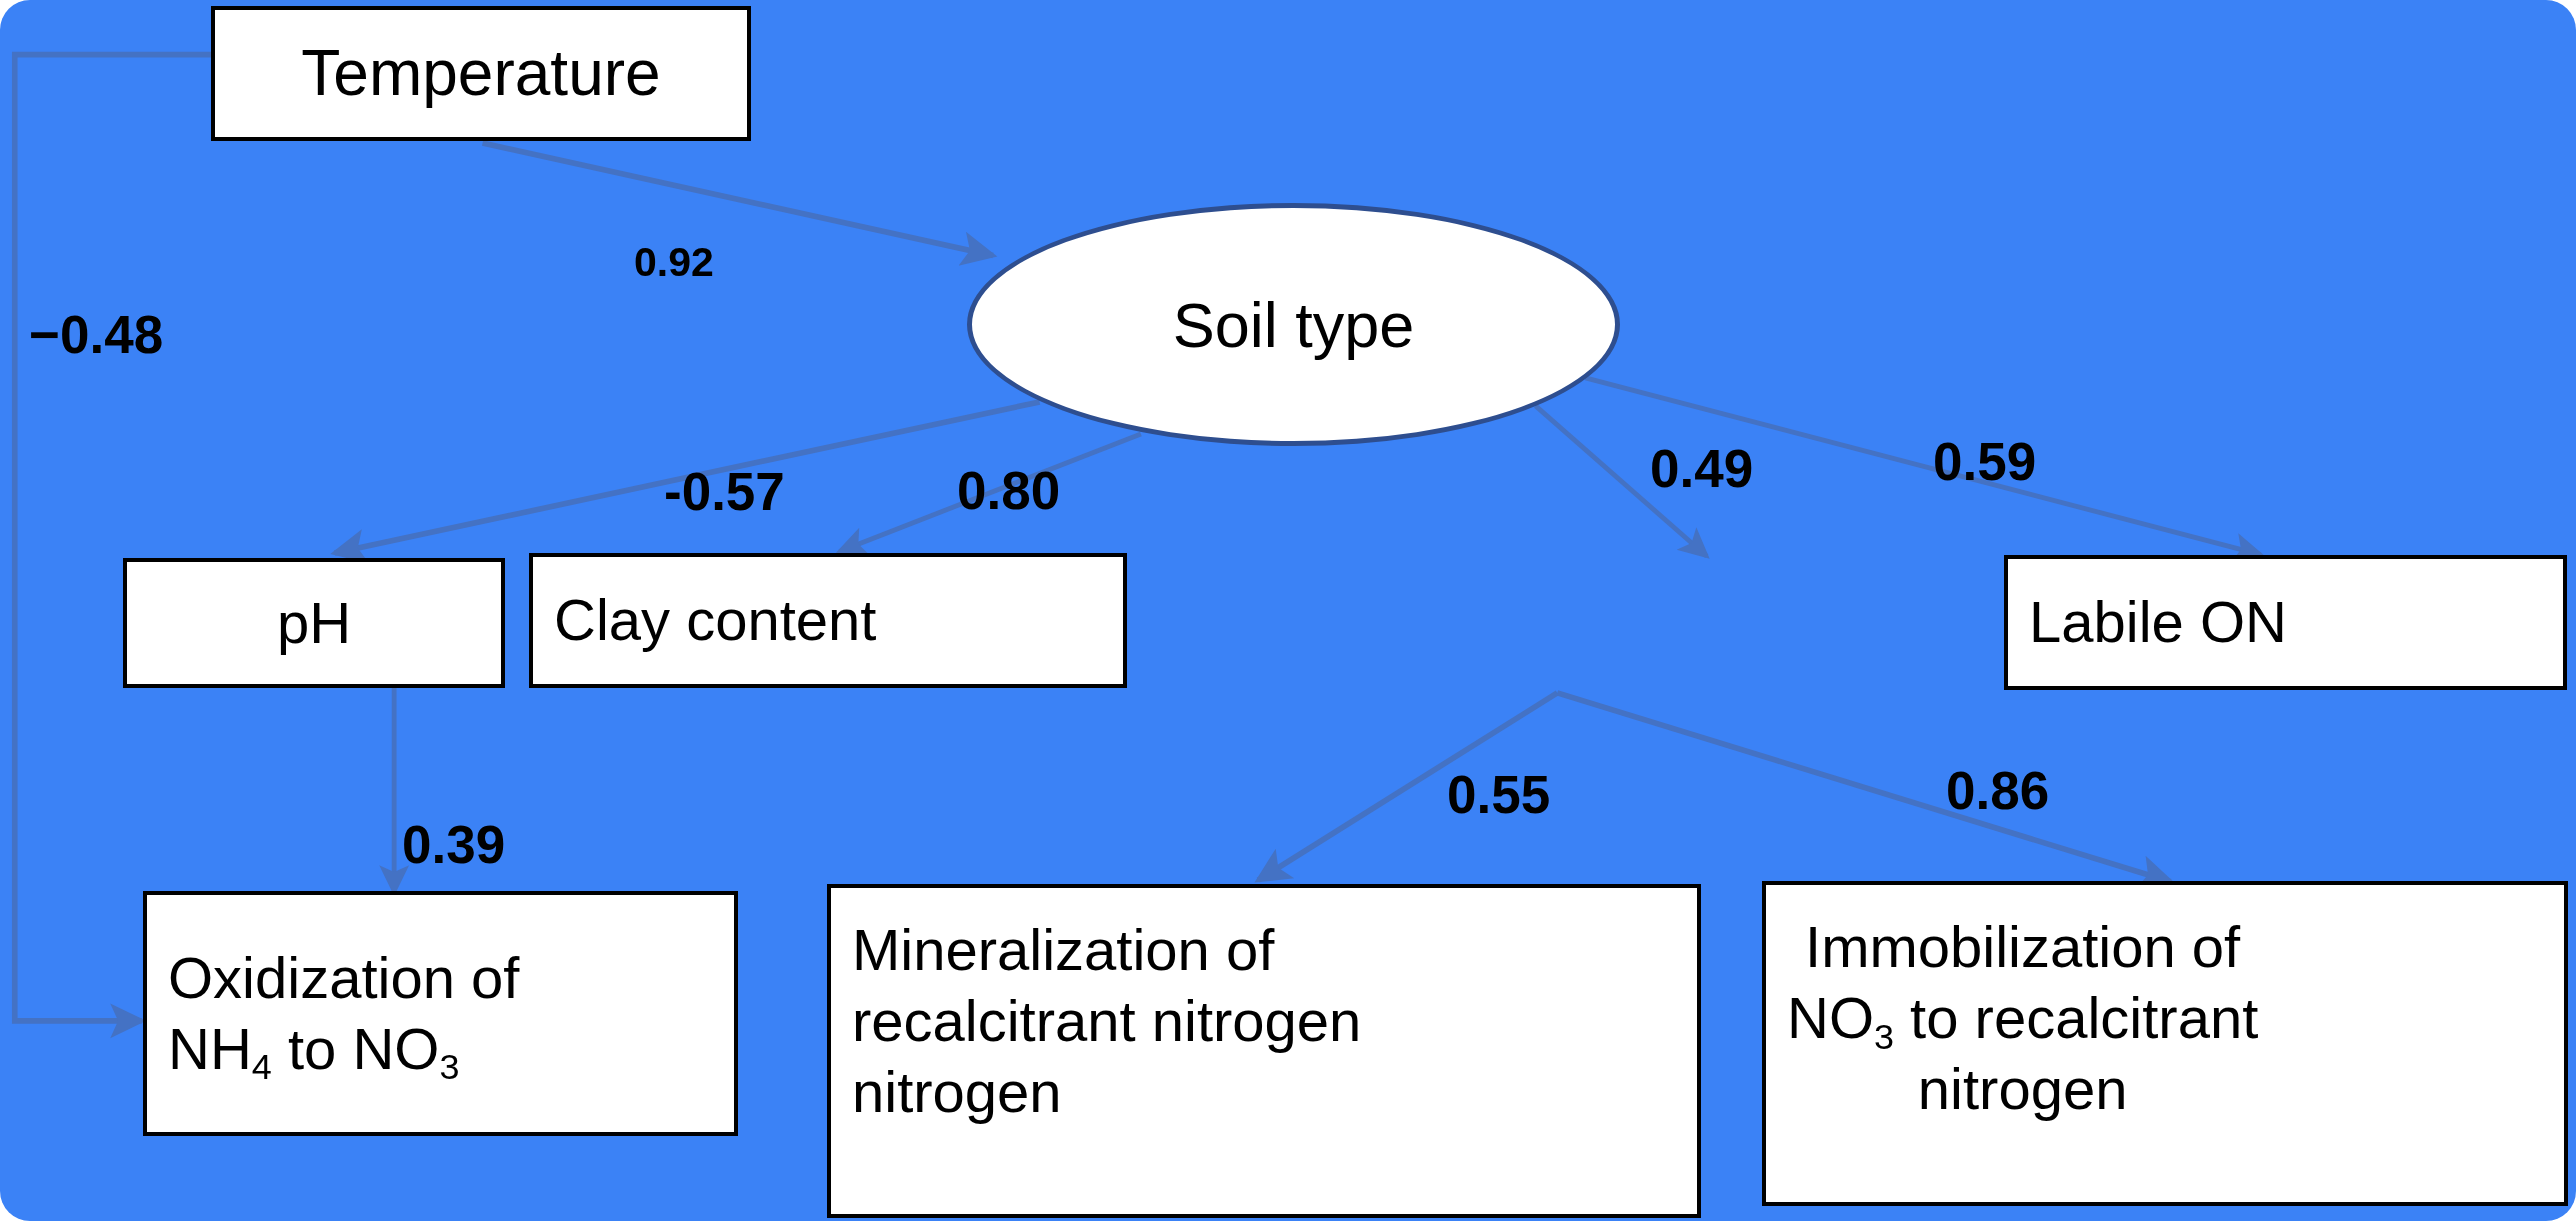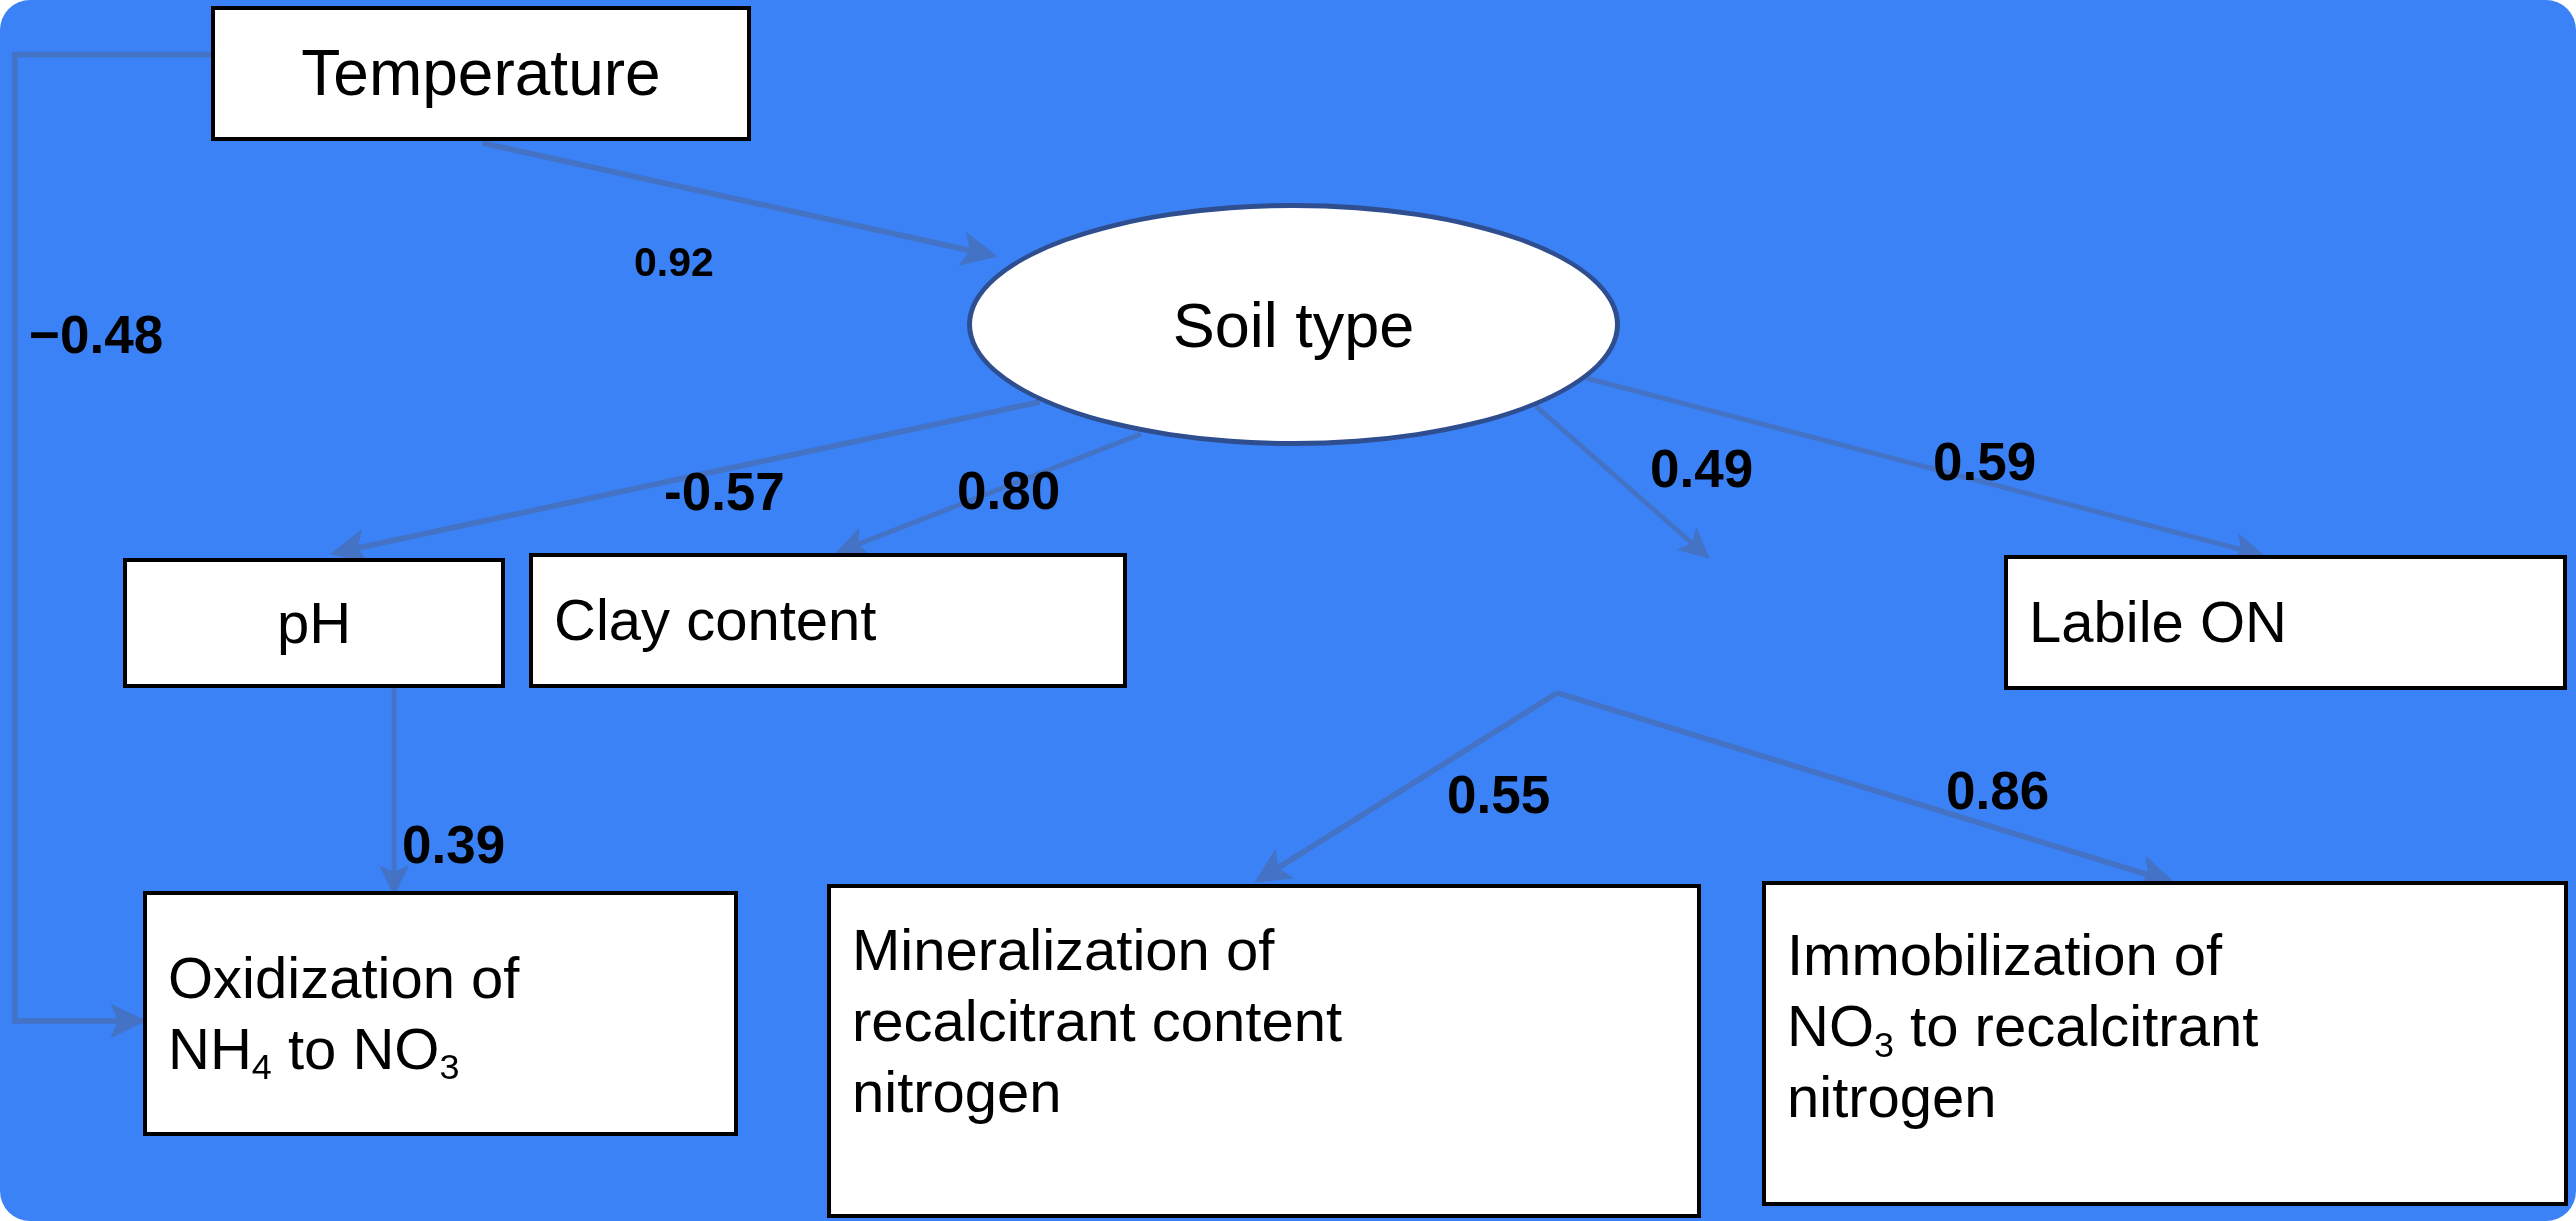--- a/index.html
+++ b/index.html
@@ -126,25 +126,25 @@
 
   <div class="node-box" style="left:2004px; top:555px; width:563px; height:135px; font-size:58px;">
     <span class="txt">Labile ON</span>
   </div>
 
   <div class="node-box" style="left:143px; top:891px; width:595px; height:245px; font-size:58px;">
     <span class="txt"><span>Oxidization of</span><br><span>NH</span><sub>4</sub><span> to NO</span><sub>3</sub></span>
   </div>
 
   <div class="node-box" style="left:827px; top:884px; width:874px; height:334px; font-size:58px; align-items:flex-start;">
-    <span class="txt" style="padding-top:27px;"><span>Mineralization of</span><br><span>recalcitrant content</span><br><span>nitrogen</span></span>
+    <span class="txt" style="padding-top:27px;"><span>Mineralization of</span><br><span>recalcitrant nitrogen</span><br><span>nitrogen</span></span>
   </div>
 
   <div class="node-box" style="left:1762px; top:881px; width:806px; height:325px; font-size:58px; align-items:flex-start;">
-    <span class="txt" style="padding-top:35px;"><span>Immobilization of</span><br><span>NO</span><sub>3</sub><span> to recalcitrant</span><br><span>nitrogen</span></span>
+    <span class="txt" style="padding-top:27px;text-align:center;"><span>Immobilization of</span><br><span>NO</span><sub>3</sub><span> to recalcitrant</span><br><span>nitrogen</span></span>
   </div>
 
   <div class="edge-label" style="left:29px; top:304px; font-size:53px;">−0.48</div>
 
   <div class="edge-label" style="left:634px; top:222px; font-size:41px;margin-top:17px;">0.92</div>
 
   <div class="edge-label" style="left:664px; top:461px; font-size:53px;">-0.57</div>
 
   <div class="edge-label" style="left:957px; top:460px; font-size:53px;">0.80</div>
 

